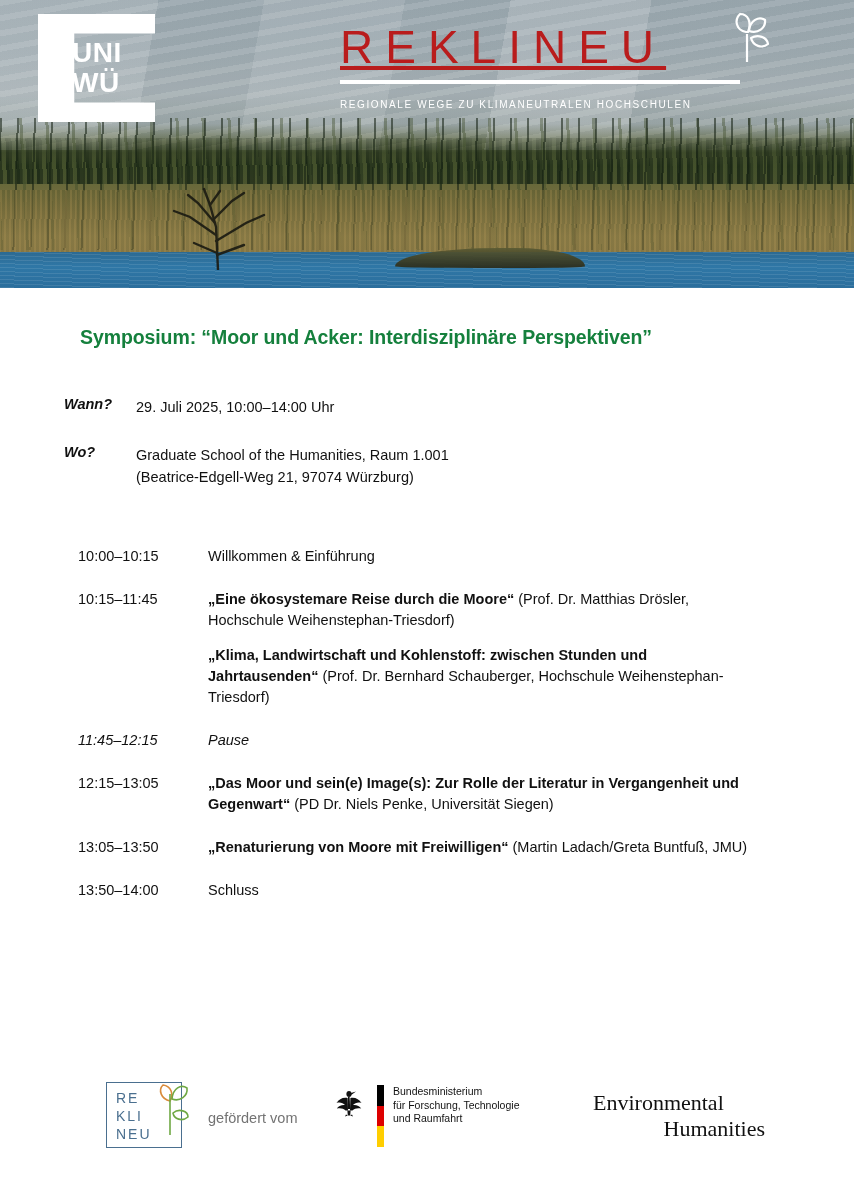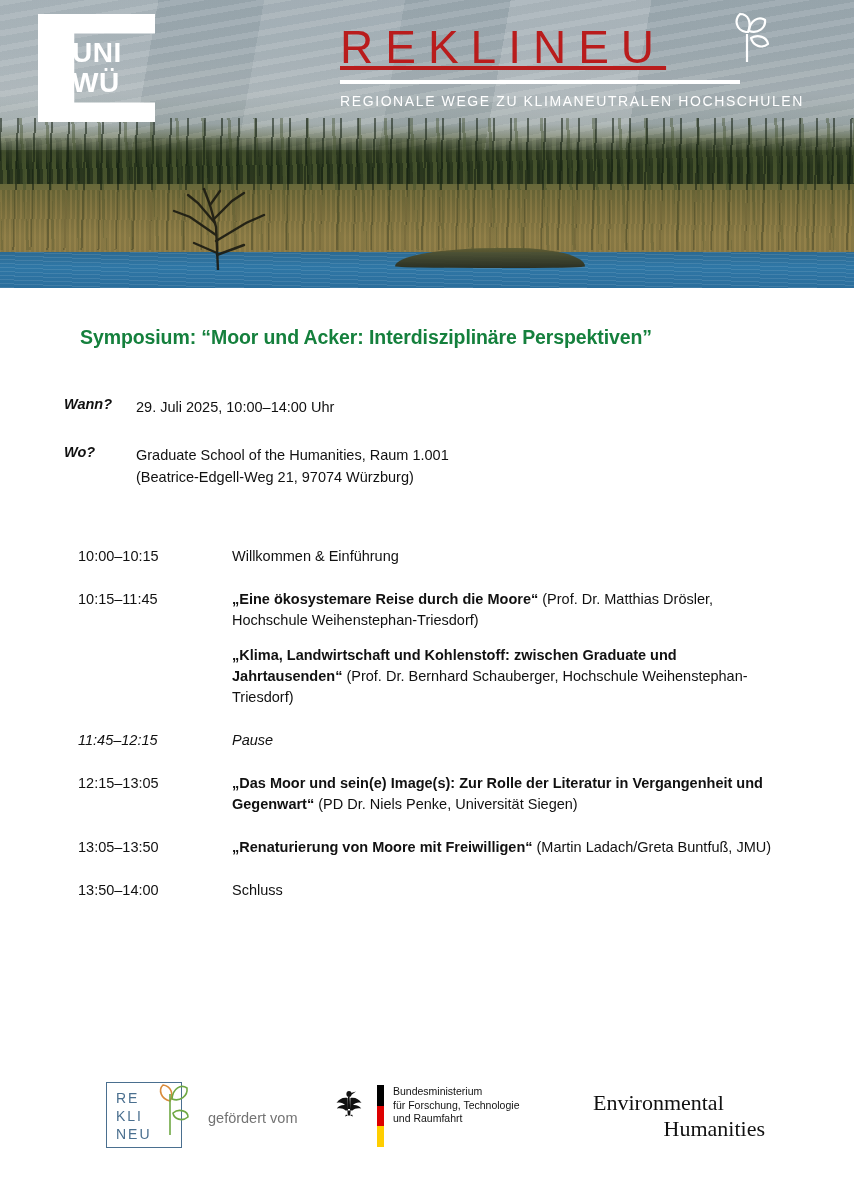--- a/index.html
+++ b/index.html
@@ -158,23 +158,23 @@
     white-space: nowrap;
     text-decoration: underline;
   }
   .reklineu-rule {
     margin-top: 8px;
     width: 400px;
     height: 4px;
     background: #ffffff;
   }
   .reklineu-tag {
-    margin-top: 9px;
+    margin-top: 15px;
     color: #ffffff;
-    font-size: 14px;
+    font-size: 10px;
     letter-spacing: 1.6px;
     font-weight: 400;
     white-space: nowrap;
   }
   .reklineu-leaf {
     position: absolute;
     left: 382px; top: -14px;
     width: 52px; height: 56px;
   }
 
@@ -196,21 +196,21 @@
   .meta-label {
     width: 72px;
     flex: 0 0 72px;
     font-weight: 700;
     font-style: italic;
     font-size: 14.5px;
   }
   .meta-value { font-size: 14.5px; line-height: 22px; }
 
   .agenda { position: absolute; left: 78px; top: 258px; width: 700px; }
-  .agenda-row { display: flex; margin-bottom: 22px; gap: 24px; }
+  .agenda-row { display: flex; margin-bottom: 22px; }
   .agenda-time {
     width: 130px;
     flex: 0 0 130px;
     font-size: 14.5px;
     line-height: 21px;
     padding-top: 0px;
   }
   .agenda-desc {
     font-size: 14.5px;
     line-height: 21px;
@@ -365,21 +365,21 @@
         <div class="agenda-row">
           <div class="agenda-time">10:00–10:15</div>
           <div class="agenda-desc">
             <div class="agenda-block"><span>Willkommen &amp; Einführung</span></div>
           </div>
         </div>
         <div class="agenda-row">
           <div class="agenda-time">10:15–11:45</div>
           <div class="agenda-desc">
             <div class="agenda-block"><b>„Eine ökosystemare Reise durch die Moore“</b><span> (Prof. Dr. Matthias Drösler, Hochschule Weihenstephan-Triesdorf)</span></div>
-            <div class="agenda-block"><b>„Klima, Landwirtschaft und Kohlenstoff: zwischen Graduate und Jahrtausenden“</b><span> (Prof. Dr. Bernhard Schauberger, Hochschule Weihenstephan-Triesdorf)</span></div>
+            <div class="agenda-block"><b>„Klima, Landwirtschaft und Kohlenstoff: zwischen Stunden und Jahrtausenden“</b><span> (Prof. Dr. Bernhard Schauberger, Hochschule Weihenstephan-Triesdorf)</span></div>
           </div>
         </div>
         <div class="agenda-row is-italic">
           <div class="agenda-time">11:45–12:15</div>
           <div class="agenda-desc">
             <div class="agenda-block"><span>Pause</span></div>
           </div>
         </div>
         <div class="agenda-row">
           <div class="agenda-time">12:15–13:05</div>

